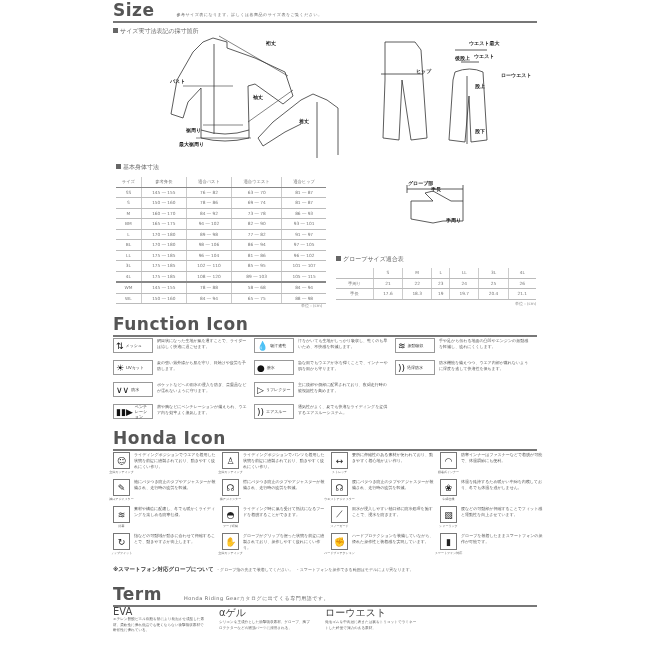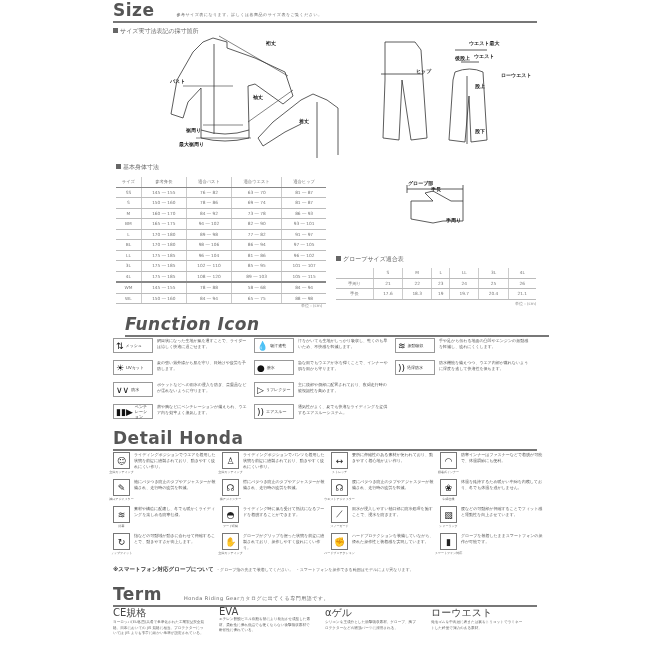--- a/index.html
+++ b/index.html
@@ -228,21 +228,21 @@
           <td>18.3</td>
           <td>19</td>
           <td>19.7</td>
           <td>20.4</td>
           <td>21.1</td>
         </tr>
   </tbody>
     </table>
   <div class="unit" style="left:402px;top:301px;">単位：(cm)</div>
 
-  <div style="position:absolute;top:314px;left:12px;width:424px;font-style:italic;">
+  <div style="position:absolute;top:314px;left:0;width:424px;">
     <div class="sec-title">
         <span class="big">Function Icon</span>
       </div>
     <div class="rule"></div>
   </div>
   <div class="fgrid" style="left:0;top:338px;grid-auto-flow:column;grid-template-rows:repeat(4,19px);">
     <div class="fitem">
         <div class="fbox">
           <span class="g">⇅</span>
           <span>メッシュ</span>
@@ -309,21 +309,21 @@
         <div class="fbox">
           <span class="g">))</span>
           <span>透湿防水</span>
         </div>
         <div class="fdesc">防水機能を備えつつ、ウエア内部が蒸れないように湿度を逃して快適性を保ちます。</div>
       </div>
   </div>
 
   <div style="position:absolute;top:428px;left:0;width:424px;">
     <div class="sec-title">
-        <span class="big">Detail Honda</span>
+        <span class="big">Honda Icon</span>
       </div>
     <div class="rule"></div>
   </div>
   <div class="dgrid" style="left:0;top:452px;">
     <div class="ditem">
         <div class="dicon">
           <div class="dbox">☺</div>
           <div class="dcap">立体カッティング</div>
         </div>
         <div class="ddesc">ライディングポジションでウエアを着用した状態を前提に縫製されており、動きやすく疲れにくい作り。</div>
@@ -440,24 +440,20 @@
 
   <div style="position:absolute;top:584px;left:0;width:424px;">
     <div class="sec-title">
         <span class="big">Term</span>
         <span class="sub" style="font-size:5px;">Honda Riding Gearカタログに出てくる専門用語です。</span>
       </div>
     <div class="rule"></div>
   </div>
   <div class="terms" style="left:0;top:606px;">
     <div>
-        <div class="term-h">CE規格</div>
-        <div class="term-d">ヨーロッパ(EU各国)共通で基準化された工業製品安全規格。日本においての JIS 規格に相当。プロテクターについては JIS よりも非常に細かい基準が設定されている。</div>
-      </div>
-    <div>
         <div class="term-h">EVA</div>
         <div class="term-d">エチレン酢酸ビニル樹脂を熱により発泡させ成型した素材。柔軟性に優れ低温でも硬くならない衝撃吸収素材で耐候性に優れている。</div>
       </div>
     <div>
         <div class="term-h">αゲル</div>
         <div class="term-d">シリコンを主成分とした衝撃吸収素材。グローブ、胸プロテクターなどの補強パーツに採用される。</div>
       </div>
     <div>
         <div class="term-h">ローウエスト</div>
         <div class="term-d">発泡ゴムを中間層に表または裏をトリコットでラミネートした軽量で弾力のある素材。</div>

